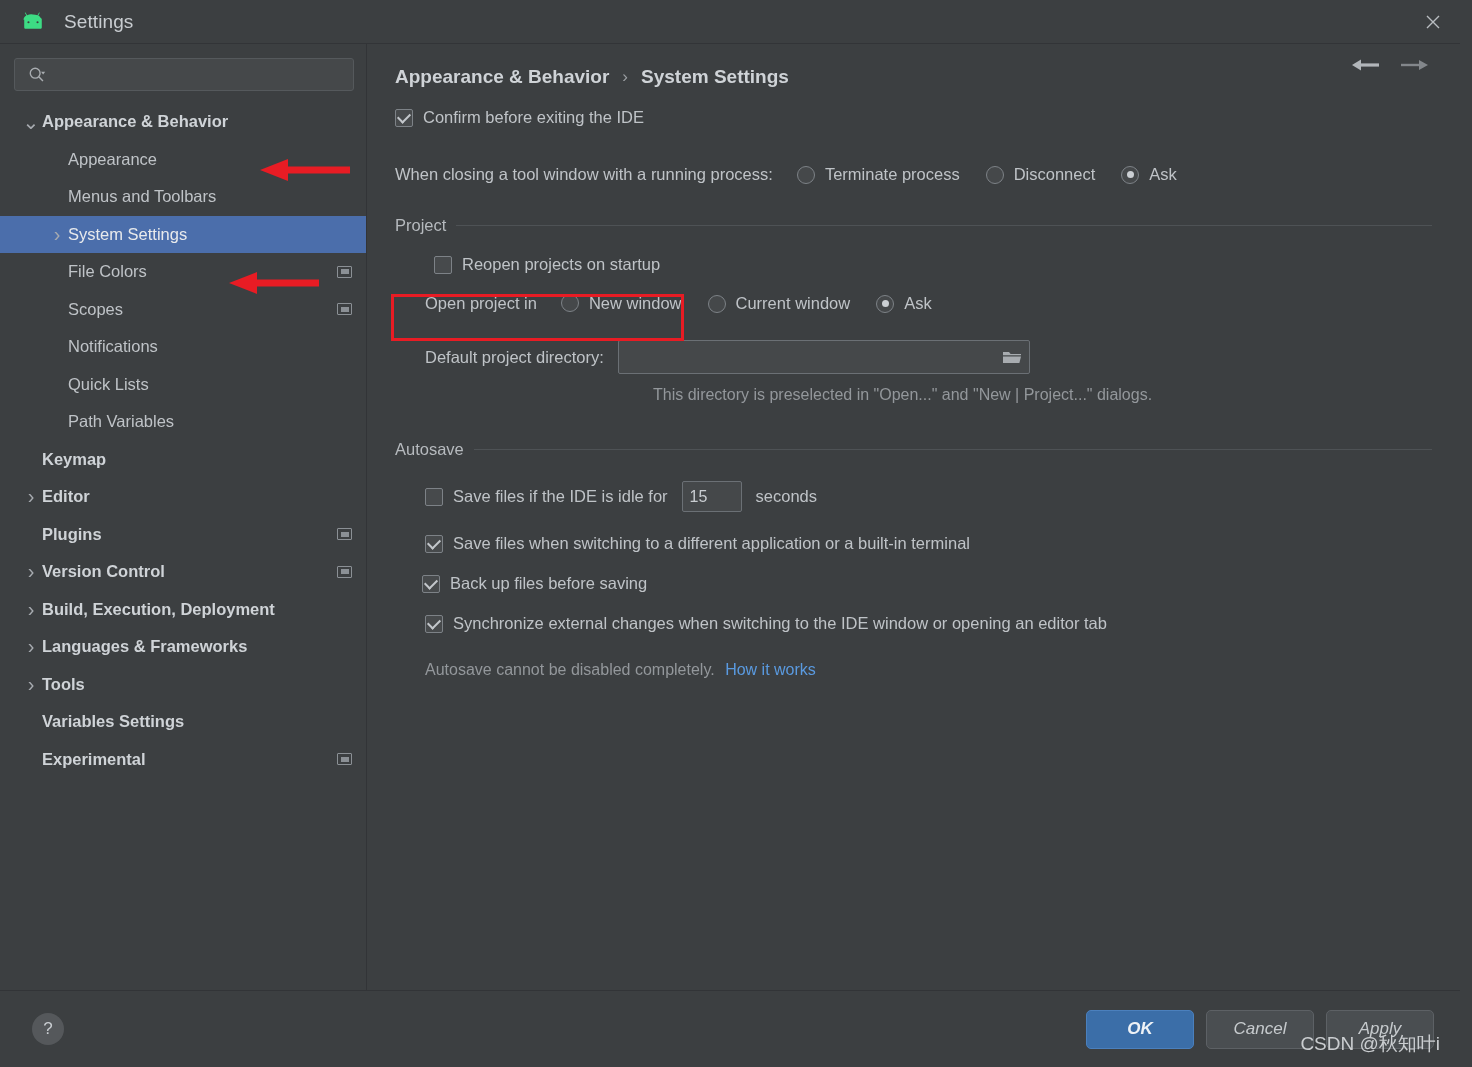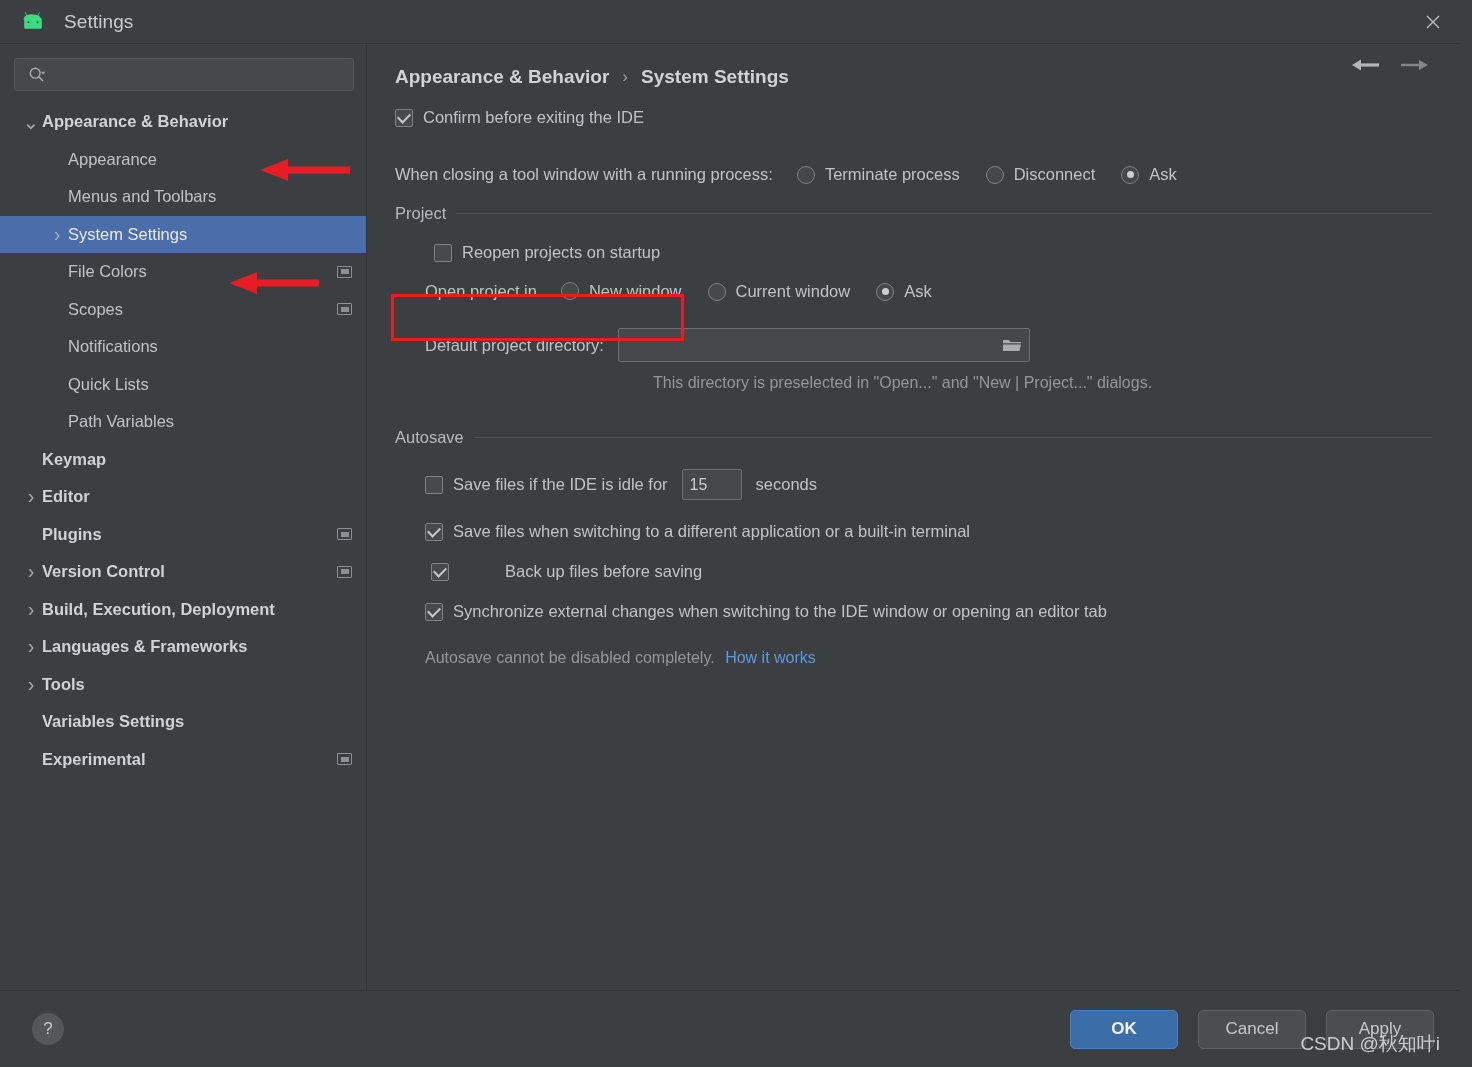--- a/index.html
+++ b/index.html
@@ -206,21 +206,21 @@
     padding: 0 26px;
     position: relative;
   }
   .help-btn {
     width: 32px; height: 32px; border-radius: 50%;
     background: #55585b;
     display: flex; align-items: center; justify-content: center;
     color: #c9cdd1; font-size: 17px; cursor: pointer;
     margin-left: 6px;
   }
-  .btns { margin-left: auto; display: flex; gap: 20px; }
+  .btns { margin-left: auto; display: flex; gap: 12px; font-style: italic; }
   .btn {
     min-width: 108px; height: 39px;
     border-radius: 5px;
     display: flex; align-items: center; justify-content: center;
     font-size: 17px; cursor: pointer;
     border: 1px solid #5d6165;
     background: #4a4e51;
     color: #c6cacd;
     padding: 0 18px;
   }
@@ -410,21 +410,21 @@
           <span style="display:flex;align-items:center;margin-left:26px;">
             <span class="rb"></span>
             <span class="opt-label">Disconnect</span>
           </span>
           <span style="display:flex;align-items:center;margin-left:26px;">
             <span class="rb checked"></span>
             <span class="opt-label">Ask</span>
           </span>
         </div>
 
-        <div class="group" style="margin-top:20px;">
+        <div class="group" style="margin-top:32px;">
           <span class="group-title">Project</span>
           <span class="group-line"></span>
         </div>
 
         <div class="opt-row" style="margin-top:20px; margin-left:30px;padding-left:9px;">
           <span class="cb"></span>
           <span class="opt-label">Reopen projects on startup</span>
         </div>
 
         <div class="opt-row" style="margin-top:20px; margin-left:30px;">
@@ -470,21 +470,21 @@
           <span class="opt-label">Save files if the IDE is idle for</span>
           <input class="num-field" style="margin-left: 14px;" value="15">
           <span class="opt-label" style="margin-left:14px;">seconds</span>
         </div>
 
         <div class="opt-row" style="margin-top:22px; margin-left:30px;">
           <span class="cb checked"></span>
           <span class="opt-label">Save files when switching to a different application or a built-in terminal</span>
         </div>
 
-        <div class="opt-row" style="margin-top:21px; margin-left:36px;gap:46px;">
+        <div class="opt-row" style="margin-top:21px; margin-left:27px;">
           <span class="cb checked"></span>
           <span class="opt-label">Back up files before saving</span>
         </div>
 
         <div class="opt-row" style="margin-top:21px; margin-left:30px;">
           <span class="cb checked"></span>
           <span class="opt-label">Synchronize external changes when switching to the IDE window or opening an editor tab</span>
         </div>
 
         <div style="margin-top:28px; margin-left:30px;">

